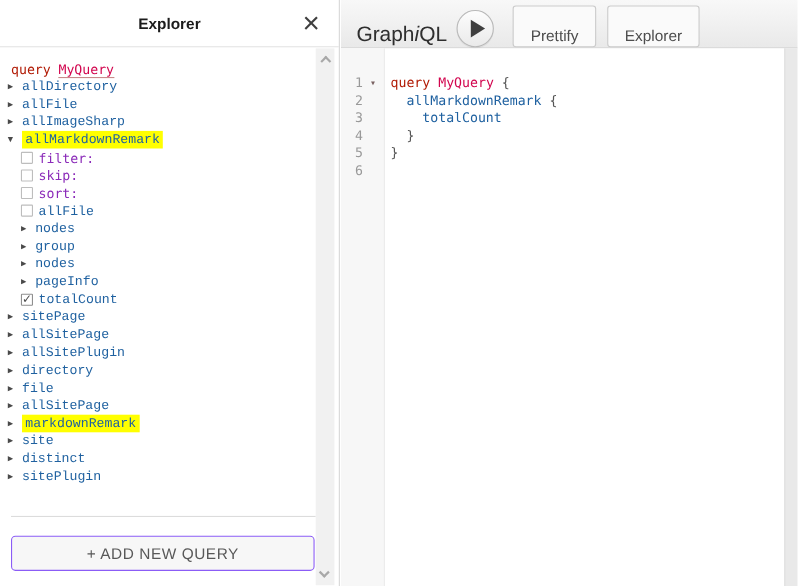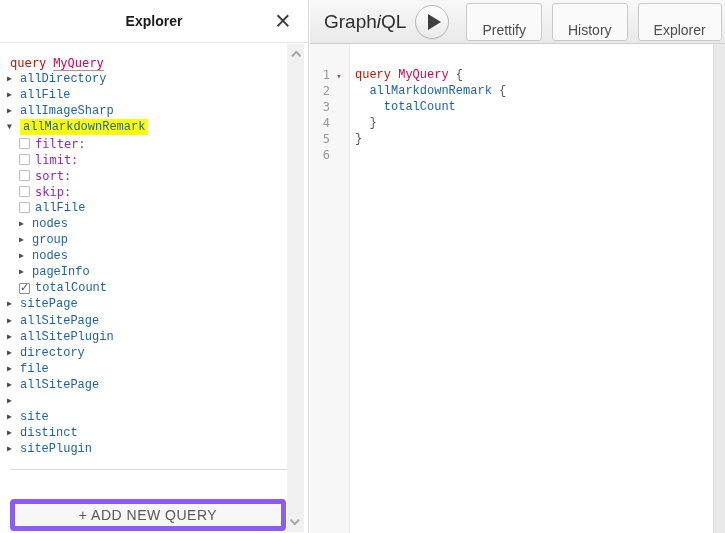--- a/index.html
+++ b/index.html
@@ -18,47 +18,47 @@
   .tree-row .cbox { width:11px; height:11px; flex:0 0 11px; border:1px solid #bdbdbd; background:#fff; margin-right:5px; border-radius:1px; position:relative; }
   .tree-row .cbox.checked { border-color:#8f8f8f; }
   .tree-row .cbox.checked::after { content:"✓"; position:absolute; left:0px; top:-3px; font-size:11px; color:#4f4f4f; font-family:"DejaVu Sans", sans-serif; }
   .lbl-field { color:var(--c-prop);font-family:Liberation Mono, monospace; }
   .lbl-arg { color:var(--c-attr); }
   .hl { background:var(--c-highlight); padding:1px 3px; }
   .root-row { padding-left:3px; }
   .root-kw { color:var(--c-kw); }
   .root-name { color:var(--c-def); border-bottom:1px solid #c98a8a; margin-left:7px; }
   .tree-divider { position:absolute; left:10px; width:277px; top:426px; border-top:1px solid #dcdcdc; }
-  .add-btn { position:absolute; left:10px; top:444px; width:276px; height:32px; background:#f7f7f7; border:5px solid #8b5cf6; border-radius:4px; color:#585858; font-size:14px; letter-spacing:0.5px; font-family:"Liberation Sans", sans-serif; cursor:pointer;margin-top:12px; }
+  .add-btn { position:absolute; left:10px; top:444px; width:276px; height:32px; background:#f7f7f7; border:1px solid #8b5cf6; border-radius:4px; color:#585858; font-size:14px; letter-spacing:0.5px; font-family:"Liberation Sans", sans-serif; cursor:pointer; }
 
   
   .x-scrollbar { position:absolute; right:4px; top:1px; bottom:1px; width:17px; background:#f1f1f1; }
   .x-scroll-arrow { position:absolute; left:0; width:17px; height:15px; display:flex; align-items:center; justify-content:center; cursor:pointer; }
   .x-scroll-arrow.up { top:2px; } .x-scroll-arrow.down { bottom:2px; }
   .chev { width:7px; height:7px; border-top:2px solid #a8a8a8; border-right:2px solid #a8a8a8; }
   .chev.up { transform:rotate(-45deg) translate(-1px,2px); }
   .chev.down { transform:rotate(135deg) translate(-1px,2px); }
 
   
   .right-wrap { position:absolute; left:310px; top:0; width:415px; height:533px; }
-  .toolbar { position:relative; height:44px; background:linear-gradient(#f8f8f8,#e9e9e9); border-bottom:1px solid #cfcfcf; display:flex; align-items:center; }
+  .toolbar { position:relative; height:44px; background:linear-gradient(#f8f8f8,#e9e9e9); border-bottom:1px solid #cfcfcf; display:flex; align-items:flex-end; }
   .logo { margin-left:14px; font-size:19px; color:#2e2e2e; }
   .logo em { font-style:italic; }
   .execute-btn { margin-left:9px; width:34px; height:34px; border-radius:50%; border:1px solid #b9b9b9; background:linear-gradient(#fdfdfd,#eaeaea); display:flex; align-items:center; justify-content:center; cursor:pointer; box-shadow:0 1px 0 rgba(0,0,0,.06); }
   .play-tri { width:0; height:0; border-left:13px solid #3f3f3f; border-top:8px solid transparent; border-bottom:8px solid transparent; margin-left:4px; }
   .toolbar-btn { height:28px; padding:18px 15px; margin-left:10px; background:#fafafa; border:1px solid #cbcbcb; border-radius:3px; font-size:14px; color:#4d4d4d; font-family:"Liberation Sans", sans-serif; cursor:pointer; }
   .toolbar-btn.first { margin-left:17px; }
 
   .editor { position:absolute; top:44px; left:0; width:403px; bottom:0; background:#fff; display:flex; }
   .gutter { width:40px; background:#f7f7f7; border-right:1px solid #ececec; padding-top:24px; font-family:"DejaVu Sans Mono", monospace; font-size:12px; color:#999; }
   .gutter .gline { height:16px; display:flex; }
   .gutter .num { width:20px; text-align:right; flex:0 0 20px; }
   .gutter .fold { width:18px; text-align:center; font-size:9px; color:#7a6262; flex:0 0 18px; line-height:16px; }
   .code { flex:1; padding:24px 0 0 5px; font-family:"DejaVu Sans Mono", monospace; font-size:12px; }
-  .code .cline { height:16px; white-space:pre; cursor:text;font-family:Liberation Mono, monospace; }
+  .code .cline { height:16px; white-space:pre; cursor:text; }
   .tk-kw { color:var(--c-kw); } .tk-def { color:var(--c-def); } .tk-prop { color:var(--c-prop); } .tk-pun { color:var(--c-pun); } .tk-pln { color:#333; }
   .pane-divider { position:absolute; top:44px; left:403px; width:12px; bottom:0; background:#e9e9e9; border-left:1px solid #dedede; cursor:col-resize; }
 </style>
 </head>
 <body>
 
 <div class="explorer-panel">
   <div class="explorer-header">
     <span class="explorer-title">Explorer</span>
     <button class="explorer-close">×</button>
@@ -85,29 +85,25 @@
         <div class="tree-row">
           <span class="arrow">▼</span>
           <span class="lbl-field hl">allMarkdownRemark</span>
         </div>
         <div class="tree-row lvl1">
           <span class="cbox"></span>
           <span class="lbl-arg">filter:</span>
         </div>
         <div class="tree-row lvl1">
           <span class="cbox"></span>
-          <span class="lbl-arg">limit:</span>
+          <span class="lbl-arg">skip:</span>
         </div>
         <div class="tree-row lvl1">
           <span class="cbox"></span>
           <span class="lbl-arg">sort:</span>
-        </div>
-        <div class="tree-row lvl1">
-          <span class="cbox"></span>
-          <span class="lbl-arg">skip:</span>
         </div>
         <div class="tree-row lvl1">
           <span class="cbox"></span>
           <span class="lbl-field">allFile</span>
         </div>
         <div class="tree-row lvl1">
           <span class="arrow">▶</span>
           <span class="lbl-field">nodes</span>
         </div>
         <div class="tree-row lvl1">
@@ -145,20 +141,21 @@
         <div class="tree-row">
           <span class="arrow">▶</span>
           <span class="lbl-field">file</span>
         </div>
         <div class="tree-row">
           <span class="arrow">▶</span>
           <span class="lbl-field">allSitePage</span>
         </div>
         <div class="tree-row">
           <span class="arrow">▶</span>
+          <span class="lbl-field hl">markdownRemark</span>
         </div>
         <div class="tree-row">
           <span class="arrow">▶</span>
           <span class="lbl-field">site</span>
         </div>
         <div class="tree-row">
           <span class="arrow">▶</span>
           <span class="lbl-field">distinct</span>
         </div>
         <div class="tree-row">
@@ -181,21 +178,20 @@
 
 <div class="right-wrap">
   <div class="toolbar">
     <div class="logo">
       <span>Graph</span><em>i</em><span>QL</span>
     </div>
     <button class="execute-btn">
       <span class="play-tri"></span>
     </button>
     <button class="toolbar-btn first">Prettify</button>
-    <button class="toolbar-btn">History</button>
     <button class="toolbar-btn">Explorer</button>
   </div>
   <div class="editor">
     <div class="gutter" id="gutter">
         <div class="gline">
           <span class="num">1</span>
           <span class="fold">▾</span>
         </div>
         <div class="gline">
           <span class="num">2</span>

